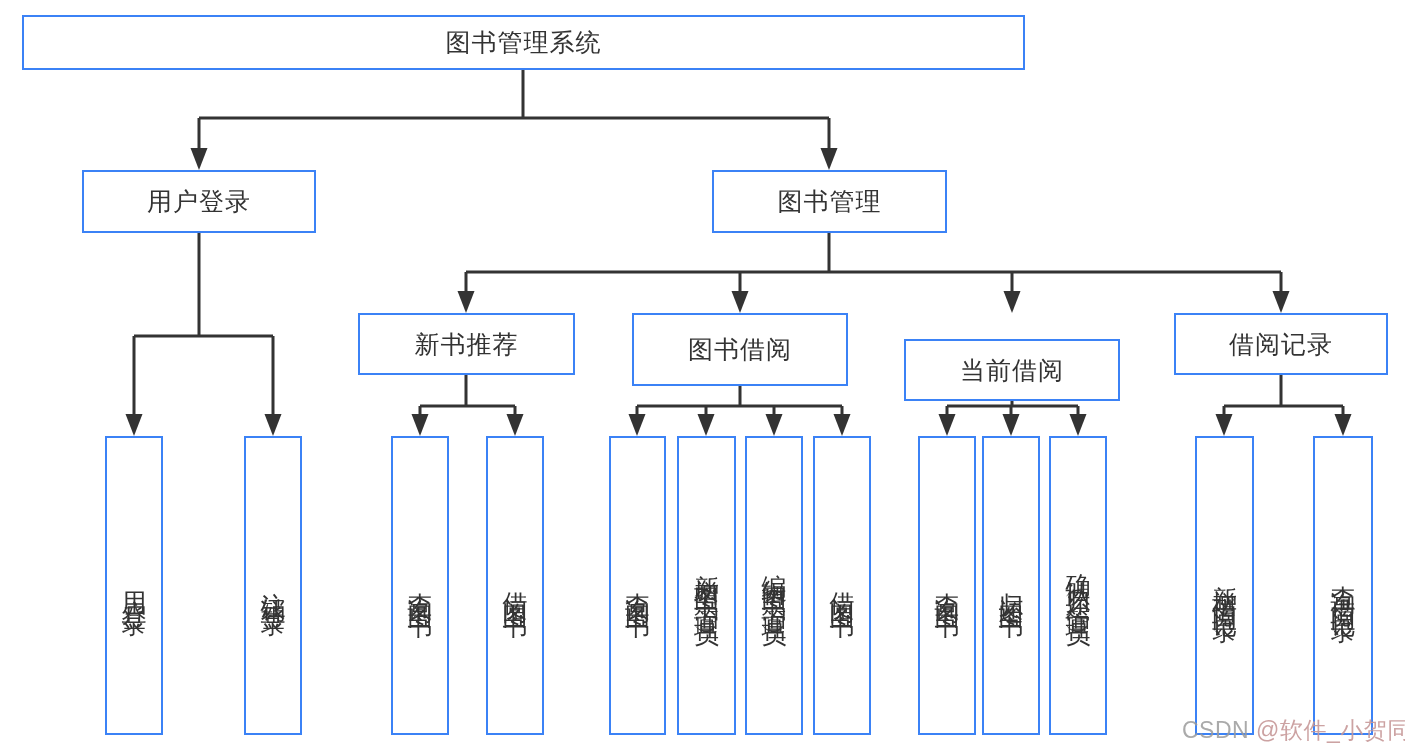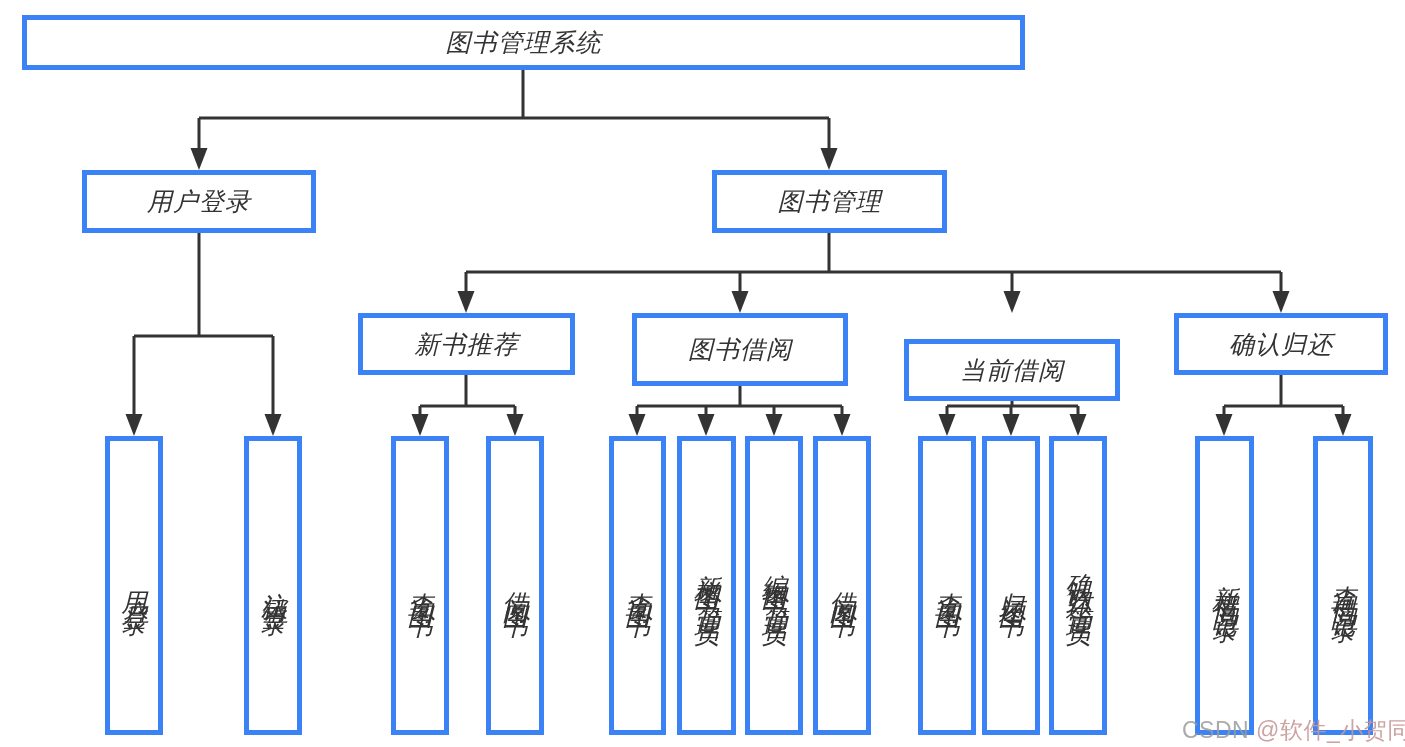--- a/index.html
+++ b/index.html
@@ -4,25 +4,24 @@
 <style>
   html, body { margin:0; padding:0; background:#ffffff; }
   .canvas {
     position:relative; width:1405px; height:747px; background:#ffffff;
     font-family:"Liberation Sans","DejaVu Sans",sans-serif; color:#333333;
     overflow:hidden;
   }
   svg.connectors { position:absolute; left:0; top:0; width:1405px; height:747px; }
   .node {
     position:absolute; box-sizing:border-box;
-    border:5px solid #3b82f6; background:#ffffff;
+    border:2px solid #3b82f6; background:#ffffff;
     display:flex; align-items:center; justify-content:center;
     font-size:25px; letter-spacing:1px; color:#333333;
     z-index:2;
-    font-style:italic;
   }
   .node.vertical {
     writing-mode:vertical-rl; text-orientation:mixed;
     letter-spacing:7px; line-height:1;
   }
   .node-label { white-space:nowrap; }
   .watermark {
     position:absolute; left:1182px; top:715px; z-index:5;
     font-size:23px; white-space:nowrap; letter-spacing:0.5px;
   }
@@ -95,21 +94,21 @@
   <div class="node" style="left:712px; top:170px; width:235px; height:63px;">
     <span class="node-label">图书管理</span>
   </div>
   <div class="node" style="left:632px; top:313px; width:216px; height:73px;">
     <span class="node-label">图书借阅</span>
   </div>
   <div class="node" style="left:904px; top:298px; width:216px; height:62px;margin-top:41px;">
     <span class="node-label">当前借阅</span>
   </div>
   <div class="node" style="left:1174px; top:313px; width:214px; height:62px;">
-    <span class="node-label">确认归还</span>
+    <span class="node-label">借阅记录</span>
   </div>
 
   <div class="node vertical" style="left:105px; top:436px; width:58px; height:299px;">
     <span class="node-label">用户登录</span>
   </div>
   <div class="node vertical" style="left:244px; top:436px; width:58px; height:299px;">
     <span class="node-label">注销登录</span>
   </div>
 
   <div class="node vertical" style="left:391px; top:436px; width:58px; height:299px;">

